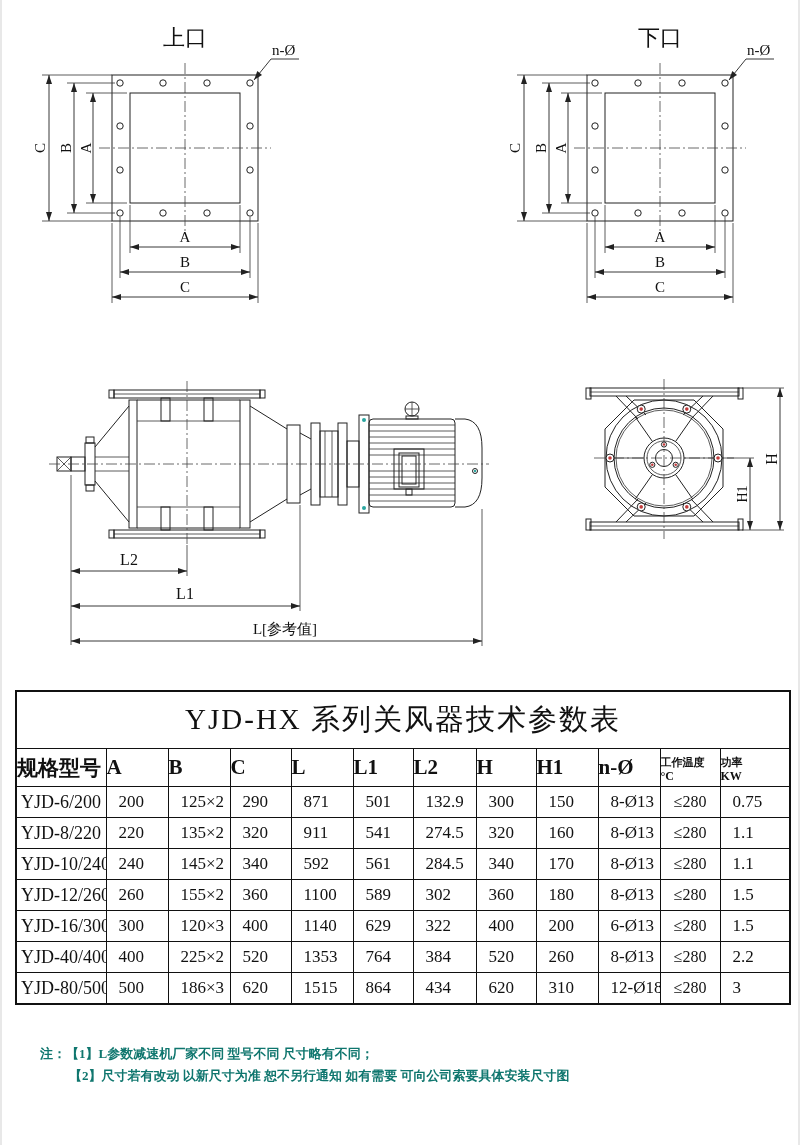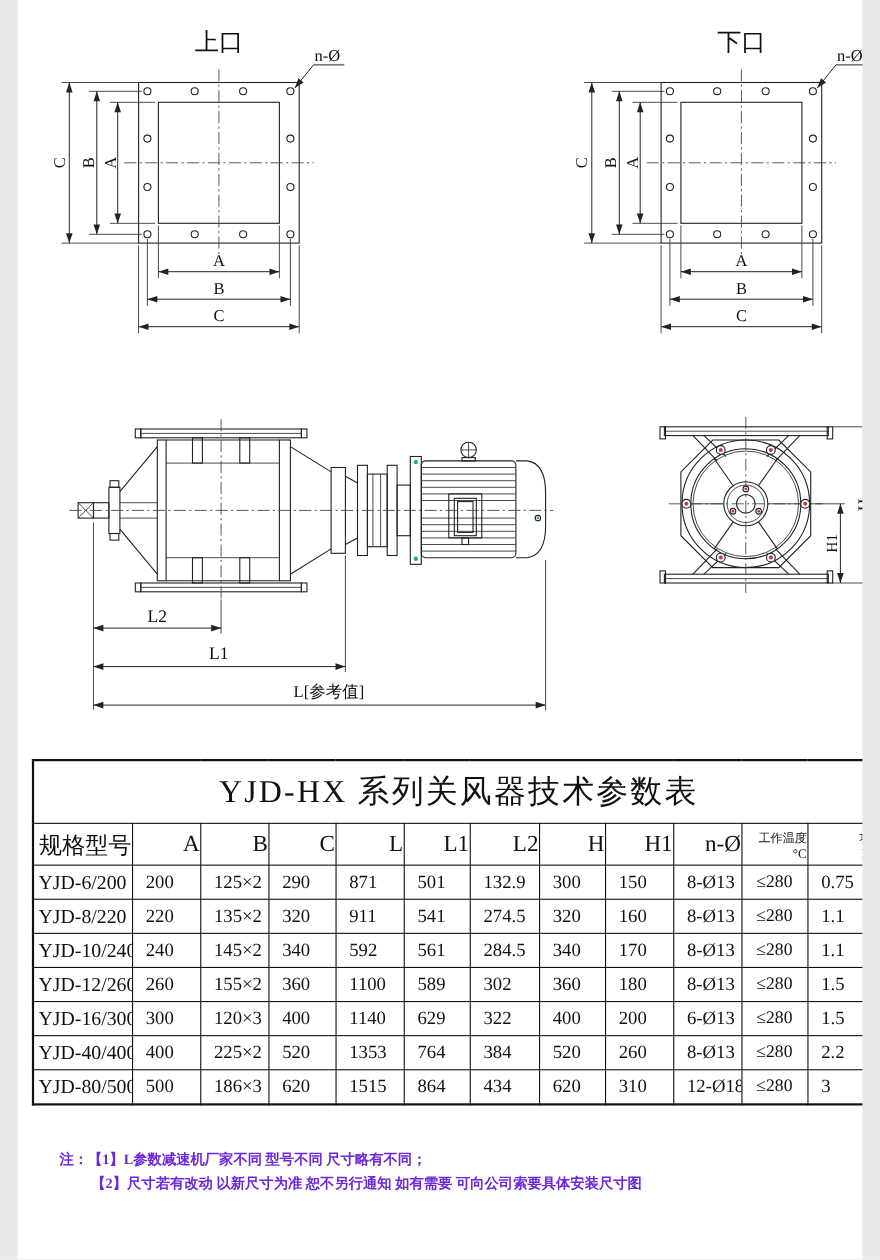--- a/index.html
+++ b/index.html
@@ -1,40 +1,40 @@
 <!DOCTYPE html>
 <html><head>
 <meta charset="utf-8">
 <style>
   html,body{margin:0;padding:0;background:#e8e8e8;}
   .page{
     position:relative;width:768px;height:1145px;background:#ffffff;
     margin:0 auto;overflow:hidden;
-    font-family:"Liberation Serif","DejaVu Serif",serif;color:#111;
+    font-family:"Liberation Serif","DejaVu Serif",serif;color:#111;padding-left:28px;
   }
   svg{position:absolute;overflow:visible;}
   svg text{font-family:"Liberation Serif","DejaVu Serif",serif;fill:#111;}
   .ln{stroke:#222;fill:none;stroke-width:1;}
   .thin{stroke:#333;fill:none;stroke-width:0.8;}
   .cl{stroke:#444;fill:none;stroke-width:0.8;stroke-dasharray:11 3 2 3;}
   .dim{stroke:#222;fill:none;stroke-width:0.9;}
   .hole{fill:#ffffff;stroke:#222;stroke-width:1;}
   
   .spec-table-wrap{position:absolute;left:13px;top:690px;width:774px;}
   table.spec{border-collapse:collapse;table-layout:fixed;width:774px;border:2.5px solid #111;}
   table.spec th,table.spec td{border:1px solid #111;padding:0;overflow:hidden;white-space:nowrap;}
   tr.title-row th{height:56px;font-size:29px;font-weight:normal;letter-spacing:2px;text-align:center;}
-  tr.header-row th{height:37px;font-weight:normal;text-align:right;font-size:21px;}
+  tr.header-row th{height:37px;font-weight:bold;text-align:left;font-size:21px;}
   tr.header-row th .cjk{font-size:11px;line-height:16px;}
   tr.header-row th .sub{font-size:12px;line-height:12px;}
   table.spec tbody td{height:30px;font-size:17px;text-align:left;padding-left:12px;}
   table.spec tbody td.model{font-size:18px;padding-left:4px;letter-spacing:0;}
   table.spec tbody td.temp{text-align:center;padding-left:0;font-size:16px;}
   
-  .notes{position:absolute;left:38px;top:1043px;font-size:13px;font-weight:bold;line-height:22px;color:#6d28d9;}
+  .notes{position:absolute;left:38px;top:1043px;font-size:13px;font-weight:bold;line-height:22px;color:#0f766e;}
   .notes .l2{margin-left:29px;}
 </style>
 </head>
 <body>
 
 <div class="page">
 
   <svg style="left:25px;top:15px" width="300" height="300" viewBox="0 0 300 300">
     <defs>
       <marker id="arrF1" viewBox="0 0 10 10" refX="9.5" refY="5" markerWidth="10" markerHeight="10" orient="auto-start-reverse" markerUnits="userSpaceOnUse">

